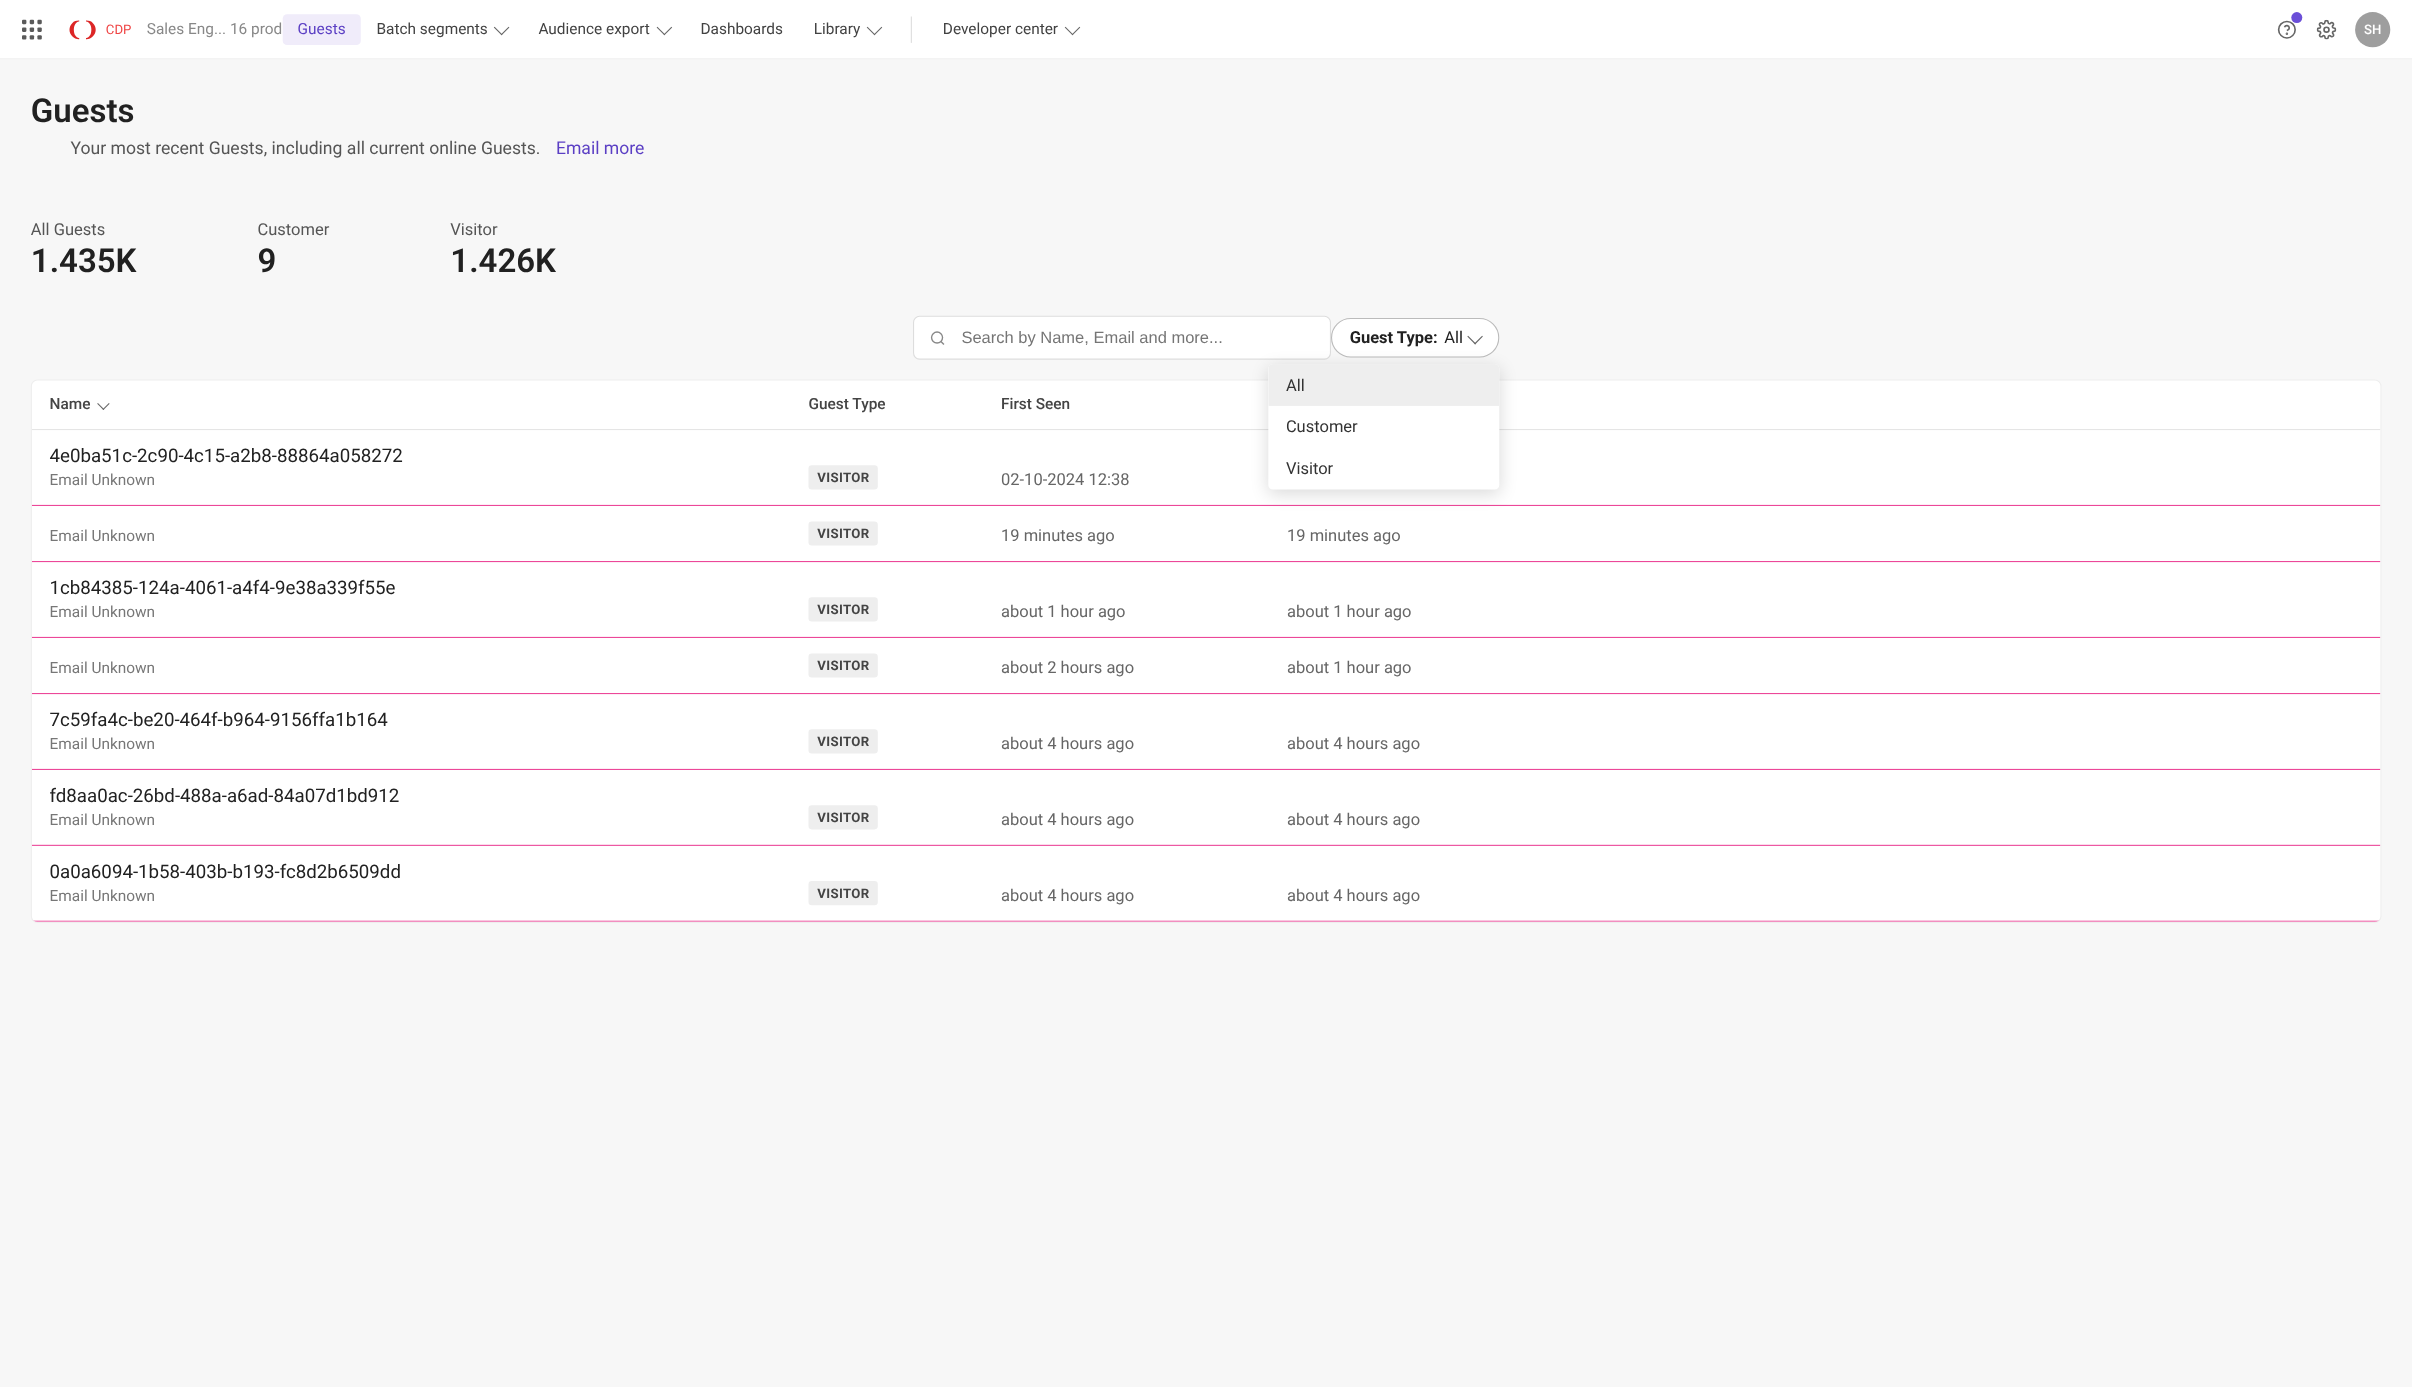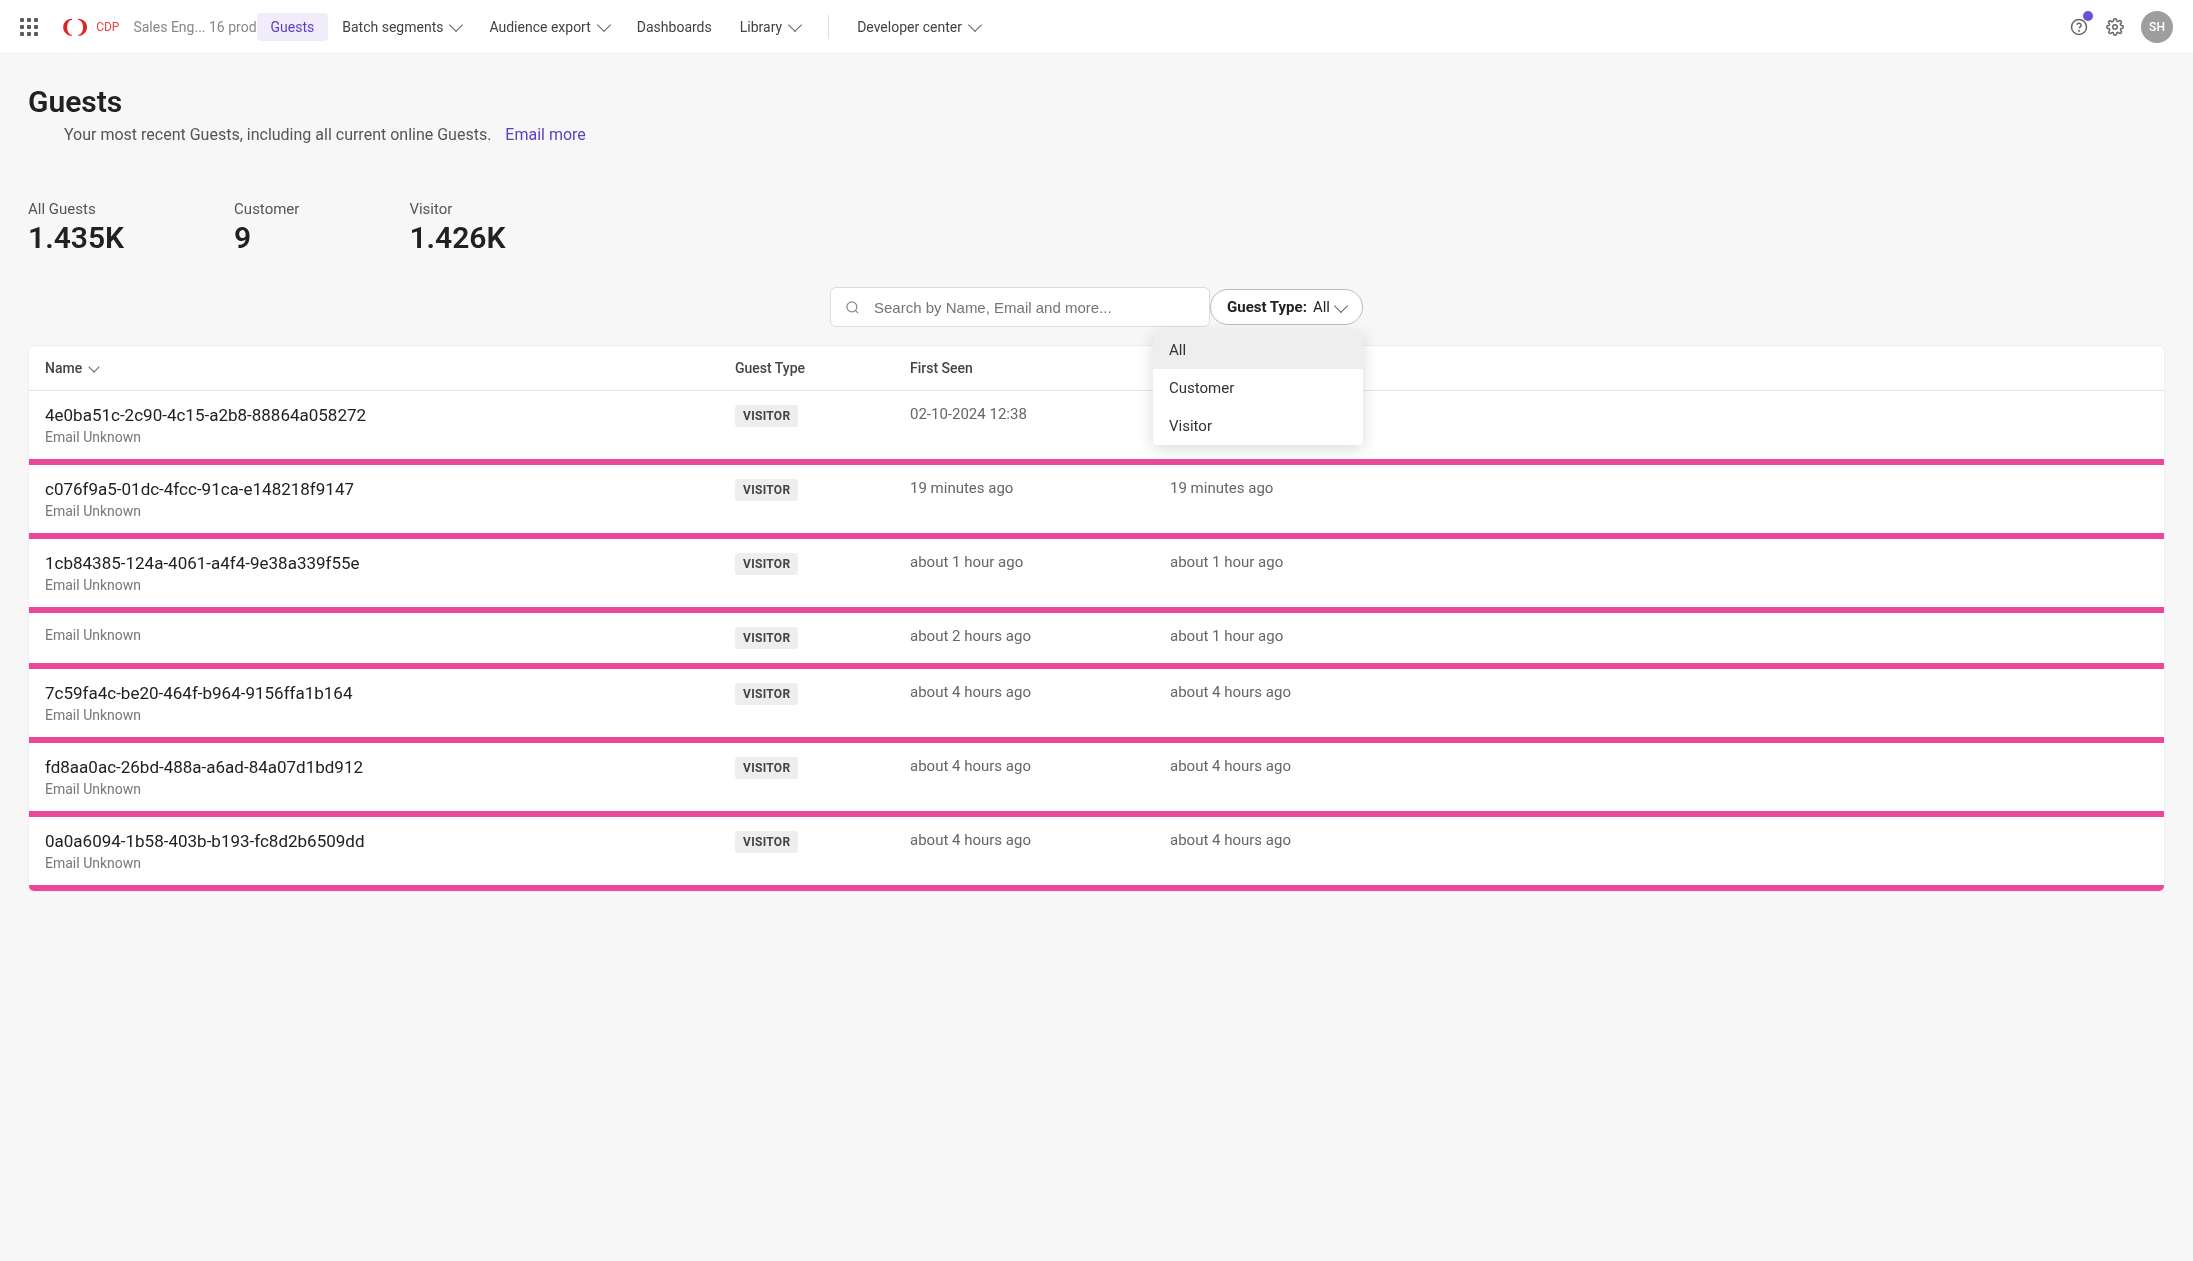--- a/index.html
+++ b/index.html
@@ -103,22 +103,22 @@
     }
     .thead {
       display: flex; padding: 14px 16px; border-bottom: 1px solid #e5e5e5;
       font-size: 14px; color: #444; font-weight: 500;
     }
     .col-name { flex: 0 0 690px; display: flex; align-items: center; gap: 8px; }
     .col-type { flex: 0 0 175px; }
     .col-first { flex: 0 0 260px; }
     .col-last { flex: 1; }
     .trow {
-      display: flex; padding: 14px 16px; border-bottom: 6px solid #ec4899;
-      align-items: flex-start;
+      display: flex; padding: 14px 16px; border-bottom: 1px solid #ec4899;
+      align-items: flex-end;
     }
     .trow .col-name { display: block; }
     .row-id { font-size: 17px; color: #212121; margin-bottom: 4px; }
     .row-email { font-size: 14px; color: #777; }
     .badge {
       display: inline-block; background: #eee; color: #444;
       font-size: 12px; font-weight: 700; padding: 4px 8px; border-radius: 3px;
       letter-spacing: 0.3px;
     }
     .time { font-size: 15px; color: #666; }
@@ -250,21 +250,20 @@
     <div class="col-name">
       <div class="row-id">4e0ba51c-2c90-4c15-a2b8-88864a058272</div>
       <div class="row-email">Email Unknown</div>
     </div>
     <div class="col-type"><span class="badge">VISITOR</span></div>
     <div class="col-first time">02-10-2024 12:38</div>
     <div class="col-last time">12 minutes ago</div>
   </div>
         <div class="trow">
     <div class="col-name">
-      <div class="row-id">c076f9a5-01dc-4fcc-91ca-e148218f9147</div>
       <div class="row-email">Email Unknown</div>
     </div>
     <div class="col-type"><span class="badge">VISITOR</span></div>
     <div class="col-first time">19 minutes ago</div>
     <div class="col-last time">19 minutes ago</div>
   </div>
         <div class="trow">
     <div class="col-name">
       <div class="row-id">1cb84385-124a-4061-a4f4-9e38a339f55e</div>
       <div class="row-email">Email Unknown</div>

